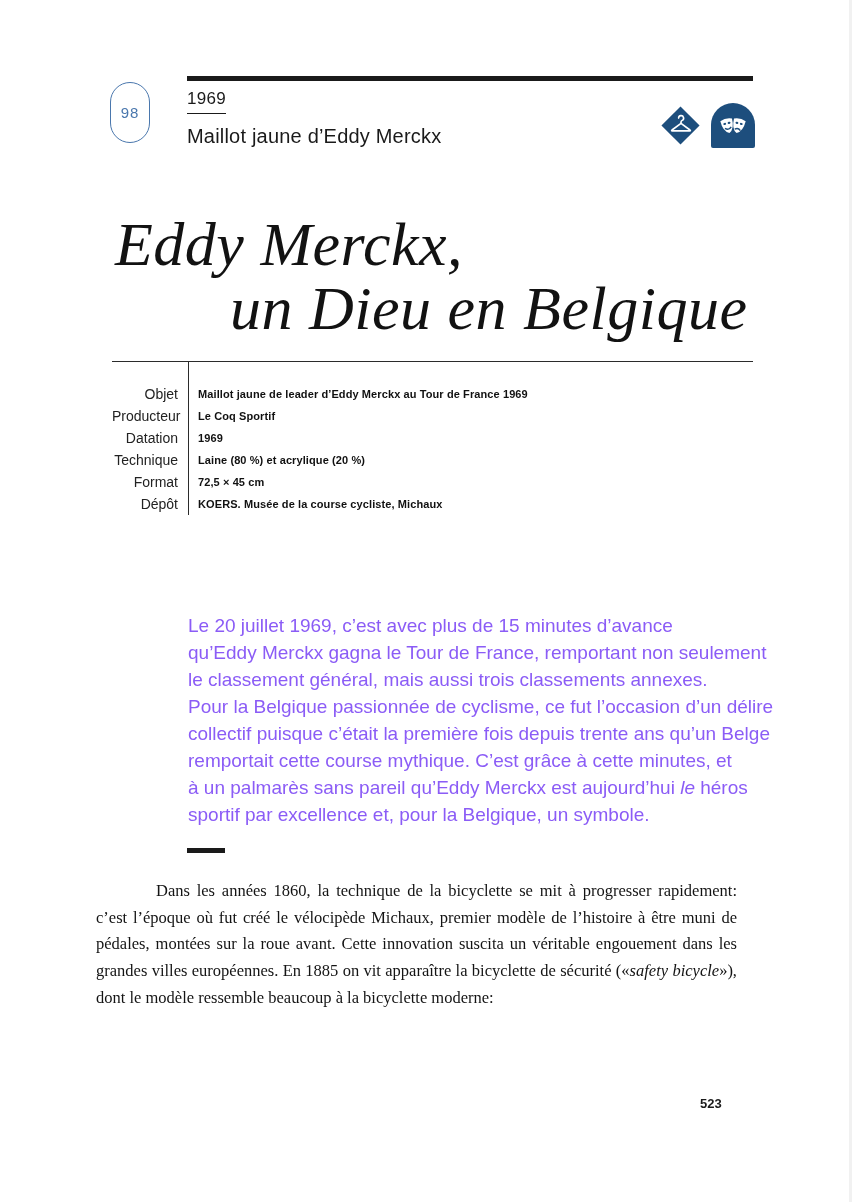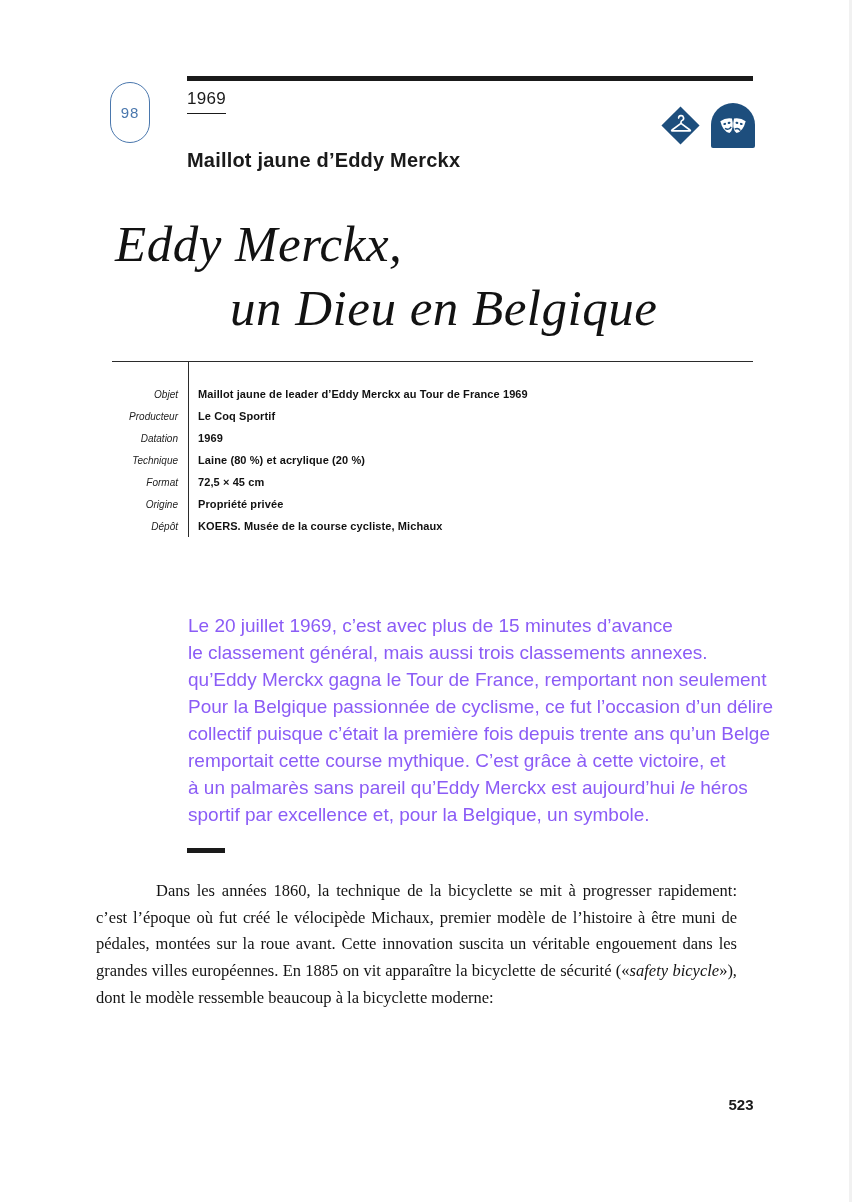--- a/index.html
+++ b/index.html
@@ -20,63 +20,63 @@
     display:flex;align-items:center;justify-content:center;
     color:var(--badge);font-size:15px;letter-spacing:1px;font-weight:400;
   }
 
   
   .top-rule{position:absolute;left:187px;top:76px;width:566px;height:5px;background:#1a1a1a;}
   .year{
     position:absolute;left:187px;top:89px;font-size:17px;letter-spacing:.3px;
     padding-bottom:4px;border-bottom:1.5px solid #1a1a1a;
   }
-  .object-title{position:absolute;left:187px;top:125px;font-size:20px;font-weight:700;letter-spacing:.2px;margin-top:24px;}
+  .object-title{position:absolute;left:187px;top:125px;font-size:20px;font-weight:400;letter-spacing:.2px;}
 
   .icon-diamond{position:absolute;left:662px;top:107px;width:38px;height:38px;}
   .icon-diamond .shape{position:absolute;left:5px;top:5px;width:27px;height:27px;background:var(--accent);transform:rotate(45deg);}
   .icon-diamond svg{position:absolute;left:6px;top:6px;}
   .icon-arch{
     position:absolute;left:711px;top:103px;width:44px;height:45px;background:var(--accent);
     border-radius:22px 22px 2px 2px;display:flex;align-items:center;justify-content:center;
   }
 
   
   .essay-title{
     position:absolute;left:112px;top:212px;
     font-family:"Liberation Serif","DejaVu Serif",serif;font-style:italic;
-    font-size:51px;line-height:64px;color:#121212;letter-spacing:.5px;
+    font-size:62px;line-height:64px;color:#121212;letter-spacing:.5px;
   }
   .essay-title .l1{margin-left:3px;}
   .essay-title .l2{margin-left:118px;}
 
   
   .meta-rule{position:absolute;left:112px;top:361px;width:641px;height:1px;background:#2b2b2b;}
   .meta-table{position:absolute;left:112px;top:362px;width:641px;padding-top:21px;}
   .meta-table::before{content:"";position:absolute;left:76px;top:0;bottom:0;width:1px;background:#2b2b2b;}
   .meta-row{display:flex;height:22px;align-items:center;}
-  .meta-label{width:66px;flex:none;text-align:right;font-size:10px;color:#222;font-style:italic;}
+  .meta-label{width:66px;flex:none;text-align:right;font-size:14px;color:#222;}
   .meta-value{margin-left:20px;font-size:11px;font-weight:700;letter-spacing:.1px;color:#111;}
 
   
   .intro{position:absolute;left:188px;top:612px;width:590px;font-size:19px;line-height:27px;color:#8b5cf6;}
   .intro .intro-line{white-space:nowrap;}
   .it{font-style:italic;}
 
   .intro-dash{position:absolute;left:187px;top:848px;width:38px;height:5px;background:#1a1a1a;}
 
   
   .article{
     position:absolute;left:96px;top:878px;width:641px;
     font-family:"Liberation Serif","DejaVu Serif",serif;
     font-size:16.5px;line-height:26.7px;color:#141414;
     text-align:justify;text-indent:60px;
   }
 
-  .page-number{position:absolute;left:700px;top:1096px;width:82px;text-align:center;font-size:15px;font-weight:700;}
+  .page-number{position:absolute;left:700px;top:1096px;width:82px;text-align:left;font-size:13px;font-weight:700;}
 </style>
 </head>
 <body>
 
 <div class="page-edge"></div>
 
 <div class="badge">
   <span>98</span>
 </div>
 
@@ -130,36 +130,32 @@
     </div>
     <div class="meta-row">
       <div class="meta-label">Technique</div>
       <div class="meta-value">Laine (80 %) et acrylique (20 %)</div>
     </div>
     <div class="meta-row">
       <div class="meta-label">Format</div>
       <div class="meta-value">72,5 × 45 cm</div>
     </div>
     <div class="meta-row">
-      <div class="meta-label">Origine</div>
-      <div class="meta-value">Propriété privée</div>
-    </div>
-    <div class="meta-row">
       <div class="meta-label">Dépôt</div>
       <div class="meta-value">KOERS. Musée de la course cycliste, Michaux</div>
     </div>
   </div>
 
 <div class="intro" id="intro">
     <div class="intro-line"><span>Le 20 juillet 1969, c’est avec plus de 15 minutes d’avance</span></div>
+    <div class="intro-line"><span>qu’Eddy Merckx gagna le Tour de France, remportant non seulement</span></div>
     <div class="intro-line"><span>le classement général, mais aussi trois classements annexes.</span></div>
-    <div class="intro-line"><span>qu’Eddy Merckx gagna le Tour de France, remportant non seulement</span></div>
     <div class="intro-line"><span>Pour la Belgique passionnée de cyclisme, ce fut l’occasion d’un délire</span></div>
     <div class="intro-line"><span>collectif puisque c’était la première fois depuis trente ans qu’un Belge</span></div>
-    <div class="intro-line"><span>remportait cette course mythique. C’est grâce à cette victoire, et</span></div>
+    <div class="intro-line"><span>remportait cette course mythique. C’est grâce à cette minutes, et</span></div>
     <div class="intro-line"><span>à un palmarès sans pareil qu’Eddy Merckx est aujourd’hui </span><span class="it">le</span><span> héros</span></div>
     <div class="intro-line"><span>sportif par excellence et, pour la Belgique, un symbole.</span></div>
   </div>
 
 <div class="intro-dash"></div>
 
 <p class="article" id="article" style="margin:0;"><span>Dans les années 1860, la technique de la bicyclette se mit à progresser rapidement: c’est l’époque où fut créé le vélocipède Michaux, premier modèle de l’histoire à être muni de pédales, montées sur la roue avant. Cette innovation suscita un véritable engouement dans les grandes villes européennes. En 1885 on vit apparaître la bicyclette de sécurité («</span><span class="it">safety bicycle</span><span>»), dont le modèle ressemble beaucoup à la bicyclette moderne:</span></p>
 
 <div class="page-number">523</div>
 

